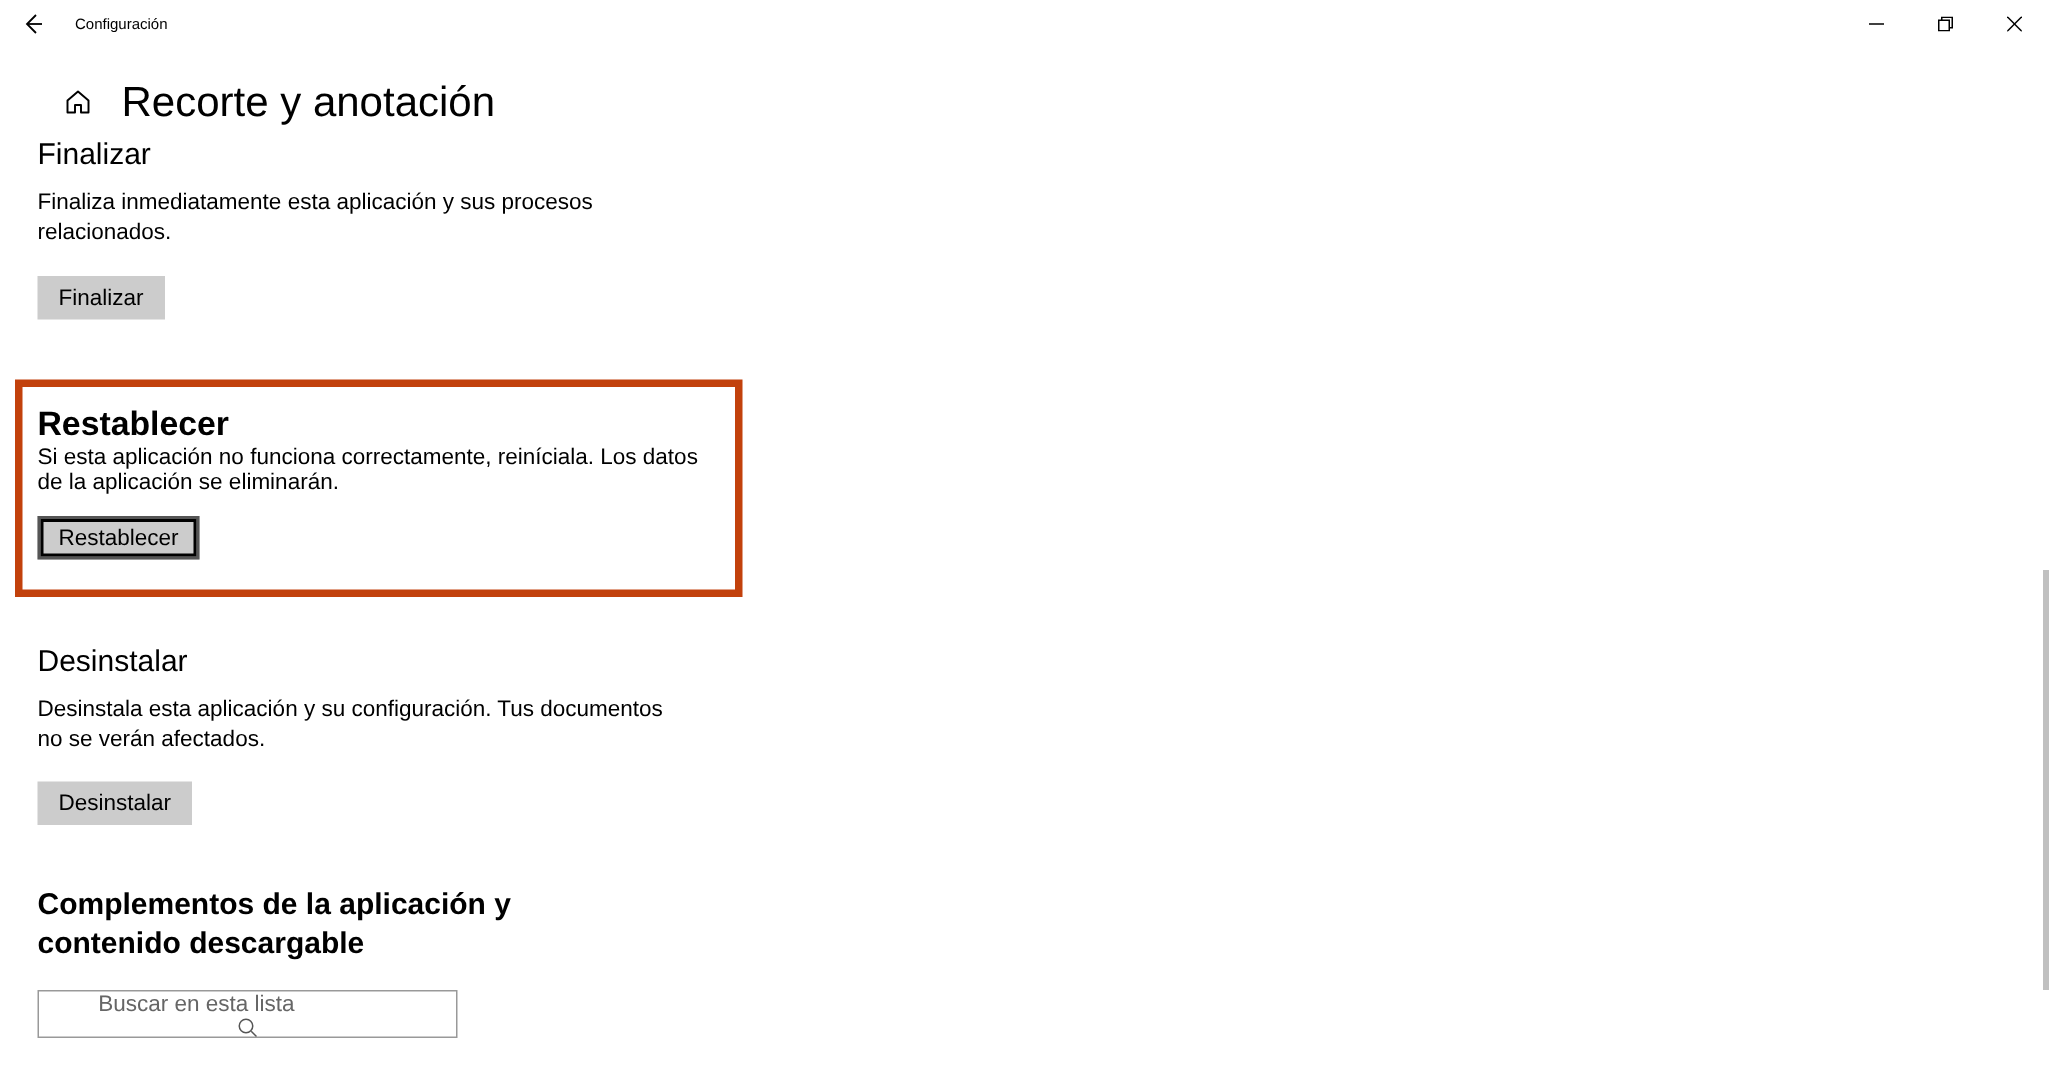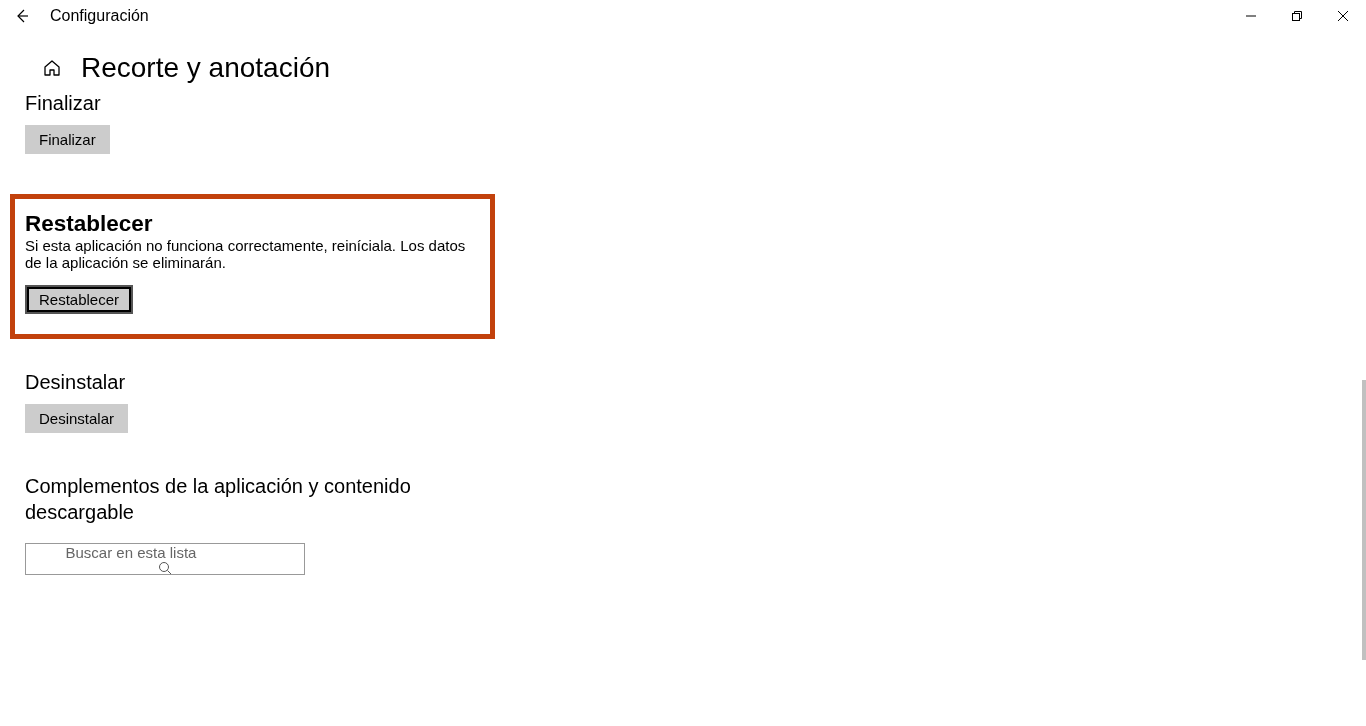--- a/index.html
+++ b/index.html
@@ -19,21 +19,21 @@
     height: 32px;
     display: flex;
     align-items: center;
   }
   .titlebar .back {
     width: 44px; height: 32px;
     display: flex; align-items: center; justify-content: center;
     font-size: 16px;
   }
   .titlebar .title {
-    font-size: 16px;
+    font-size: 10px;
     color: #000;
     margin-left: 6px;
   }
   .win-controls {
     position: absolute;
     top: 0; right: 0;
     display: flex;
     height: 32px;
   }
   .win-controls .btn {
@@ -108,21 +108,21 @@
     margin-left: -15px;
     margin-right: -10px;
     margin-bottom: 32px;
   }
   .highlight-box h2 { margin-top: 0; }
   .highlight-box p  { margin-bottom: 14px; }
 
   
   .dlc-heading {
     font-size: 20px;
-    font-weight: 400;
+    font-weight: 700;
     line-height: 1.3;
     margin-bottom: 18px;
     max-width: 400px;
   }
 
   
   .searchbox {
     display: flex;
     align-items: center;
     border: 1px solid #999;
@@ -193,31 +193,33 @@
       <path d="M3 9 L10 3 L17 9 V17 H12 V12 H8 V17 H3 Z" stroke="#000" stroke-width="1.3" fill="none" stroke-linejoin="round"></path>
     </svg>
   </div>
   <h1>Recorte y anotación</h1>
 </div>
 
 <div class="content">
 
   <div class="section">
     <h2>Finalizar</h2>
+    <p>Finaliza inmediatamente esta aplicación y sus procesos relacionados.</p>
     <button class="win-btn">Finalizar</button>
   </div>
 
   <div class="highlight-box">
     <h2>Restablecer</h2>
     <p>Si esta aplicación no funciona correctamente, reiníciala. Los datos de la aplicación se eliminarán.</p>
     <button class="win-btn focused">Restablecer</button>
   </div>
 
   <div class="section">
     <h2>Desinstalar</h2>
+    <p>Desinstala esta aplicación y su configuración. Tus documentos no se verán afectados.</p>
     <button class="win-btn">Desinstalar</button>
   </div>
 
   <div>
     <h2 class="dlc-heading">Complementos de la aplicación y contenido descargable</h2>
     <div class="searchbox">
       <input type="text" placeholder="Buscar en esta lista" style="">
       <div class="mag">
         <svg width="14" height="14" viewBox="0 0 14 14">
           <circle cx="6" cy="6" r="4.5" stroke="#555" stroke-width="1" fill="none"></circle>

